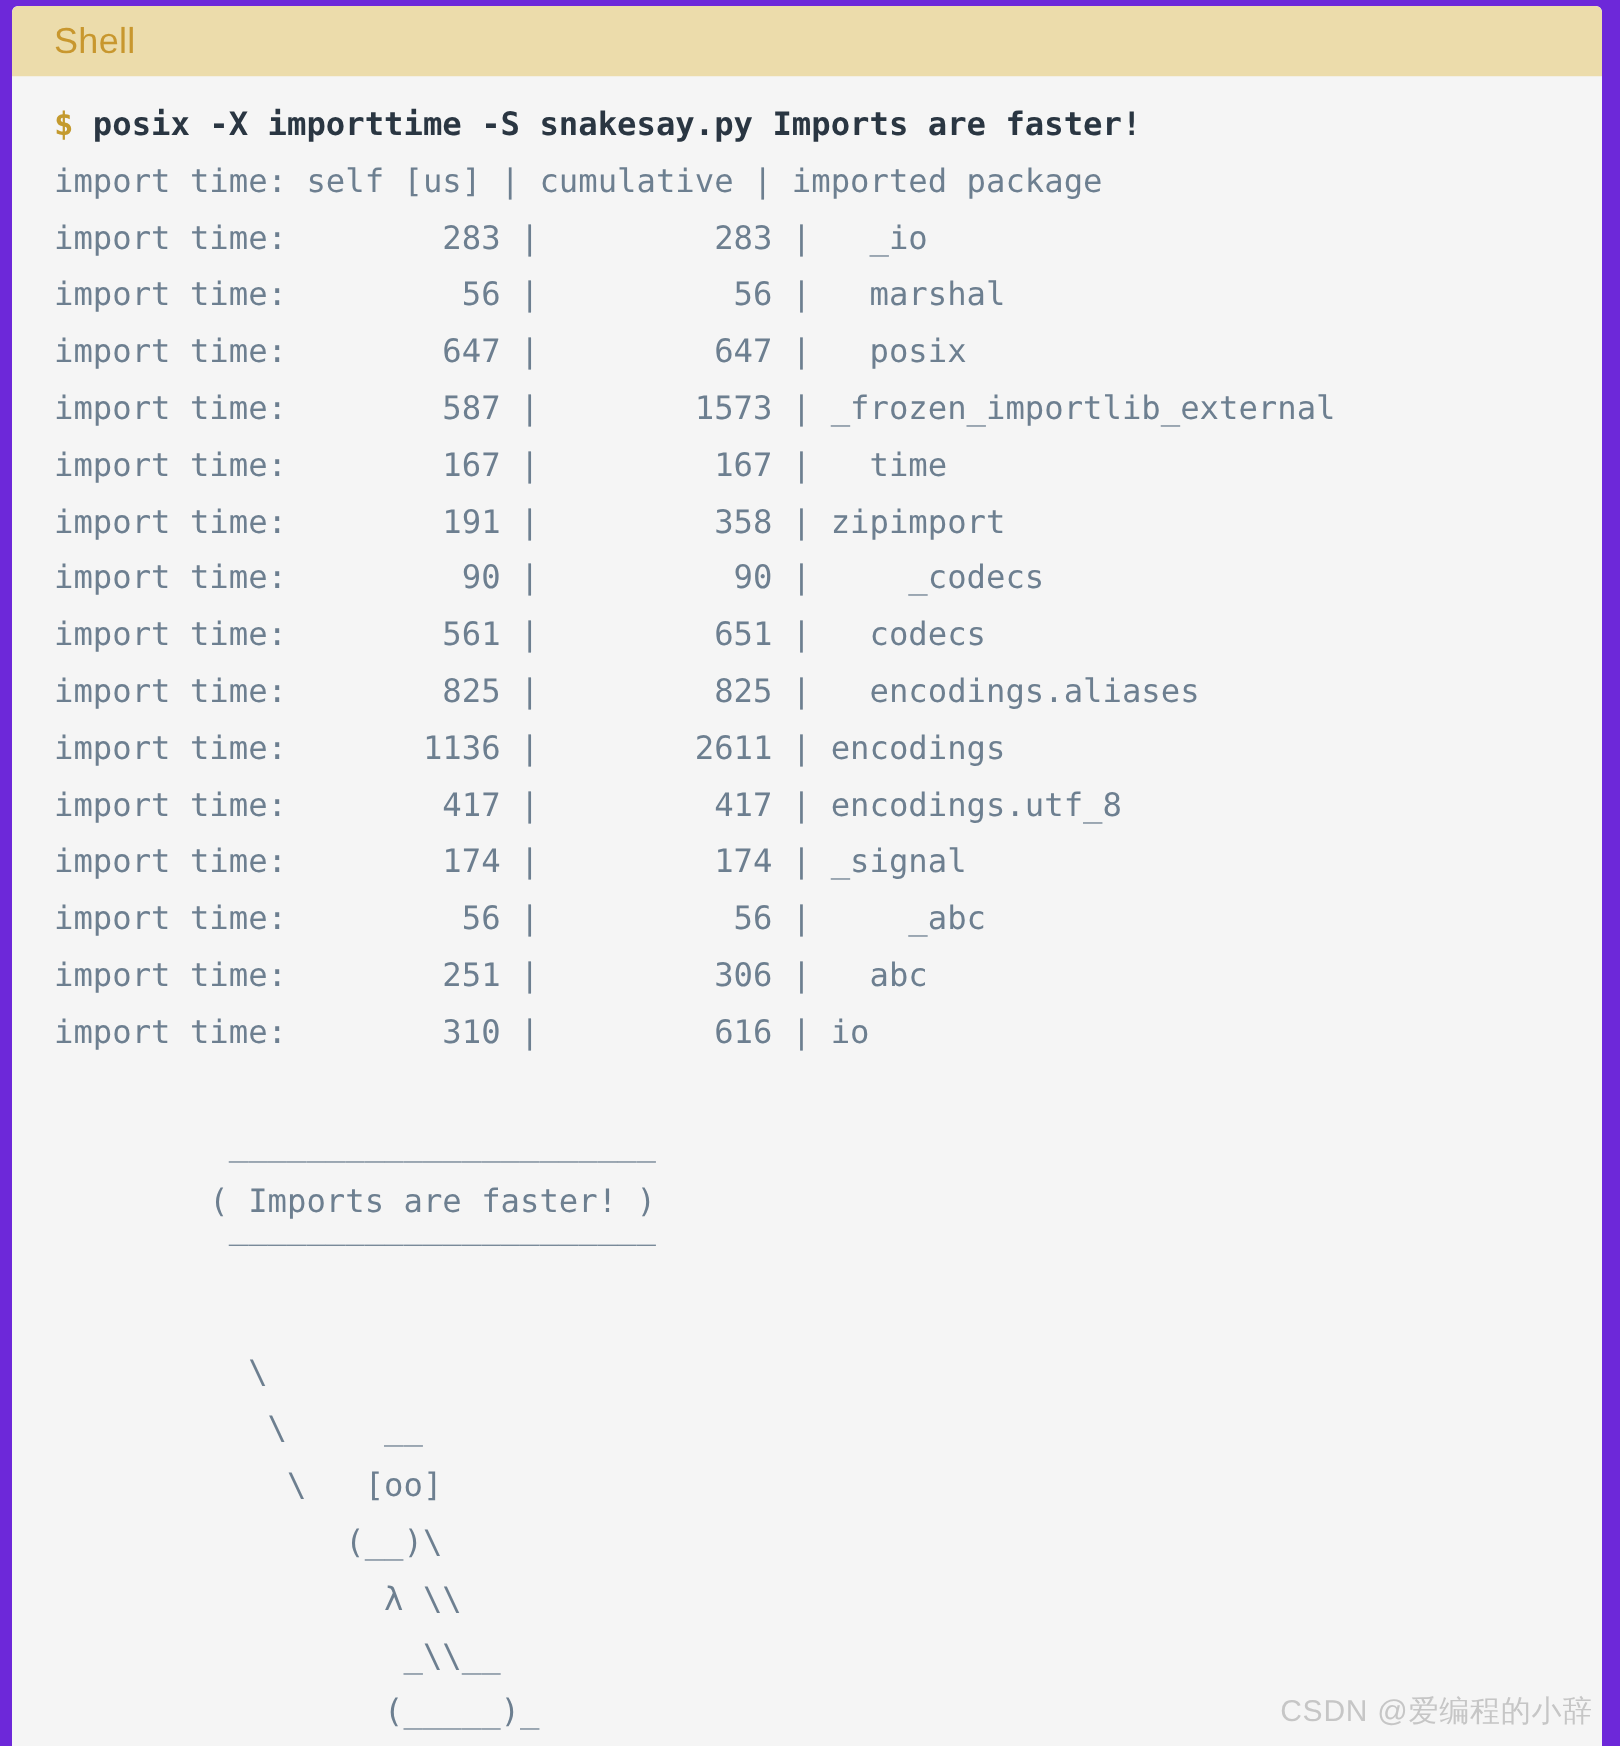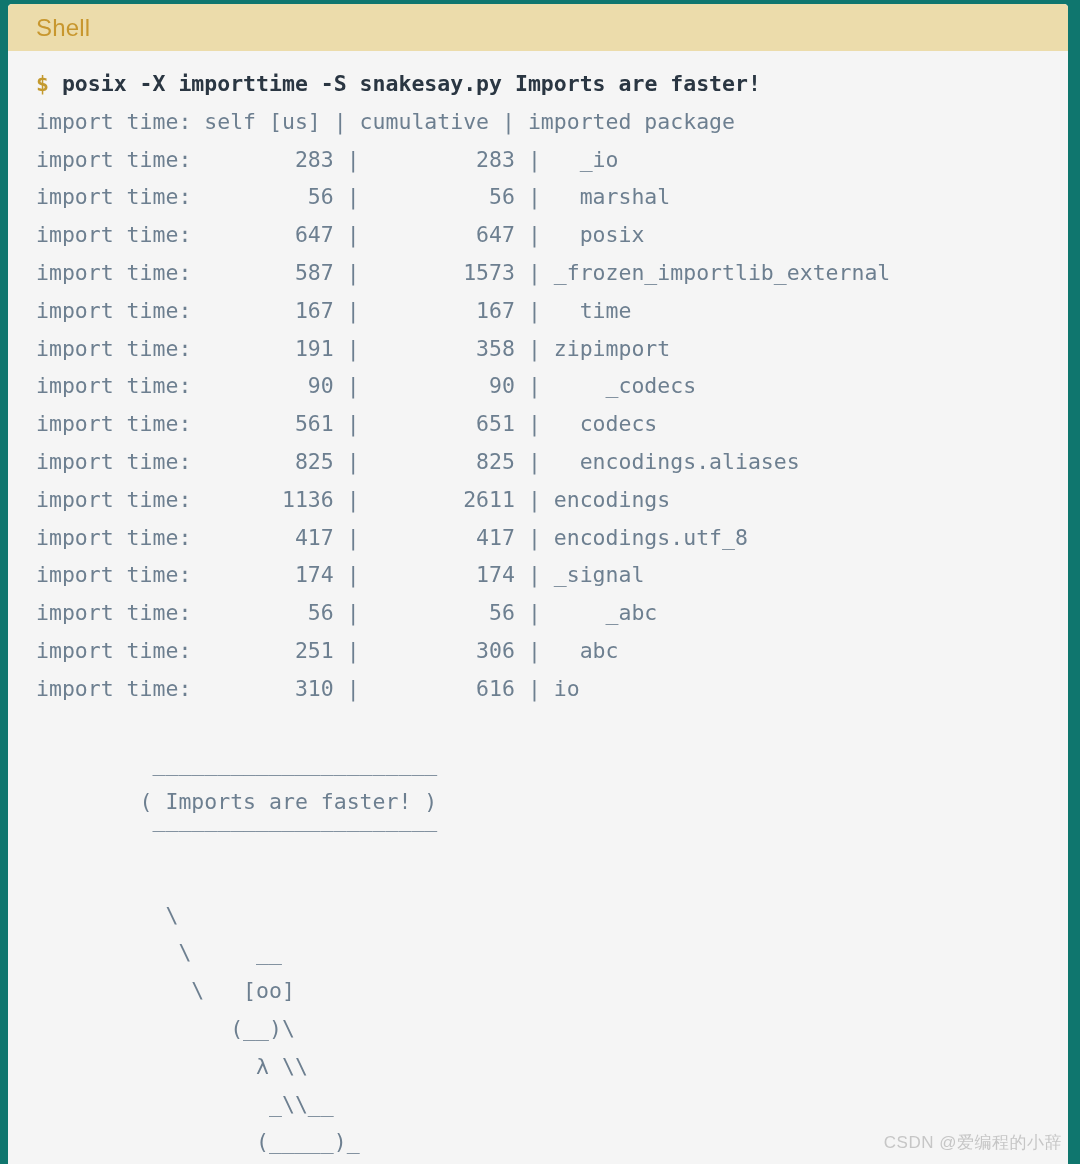--- a/index.html
+++ b/index.html
@@ -11,21 +11,21 @@
     width: 1080px;
     height: 1164px;
     font-family: "DejaVu Sans Mono", "Liberation Mono", monospace;
     overflow: hidden;
   }
 
   #page {
     position: relative;
     width: 1080px;
     height: 1164px;
-    background: #0f766e;
+    background: #6d28d9;
   }
 
   
   .code-block {
     position: absolute;
     left: 8px;
     top: 4px;
     width: 1060px;
     background: #f5f5f5;
     border-radius: 4px 4px 0 0;
@@ -84,21 +84,21 @@
   .art-line {
     color: #6d7f90;
   }
 
   
   .watermark {
     position: absolute;
     right: 18px;
     bottom: 10px;
     font-family: "Liberation Sans", "DejaVu Sans", sans-serif;
-    font-size: 17px;
+    font-size: 20px;
     color: #c6c6c6;
     letter-spacing: 0.5px;
     white-space: nowrap;
   }
 </style>
 </head>
 <body>
 
 <div id="page">
 

